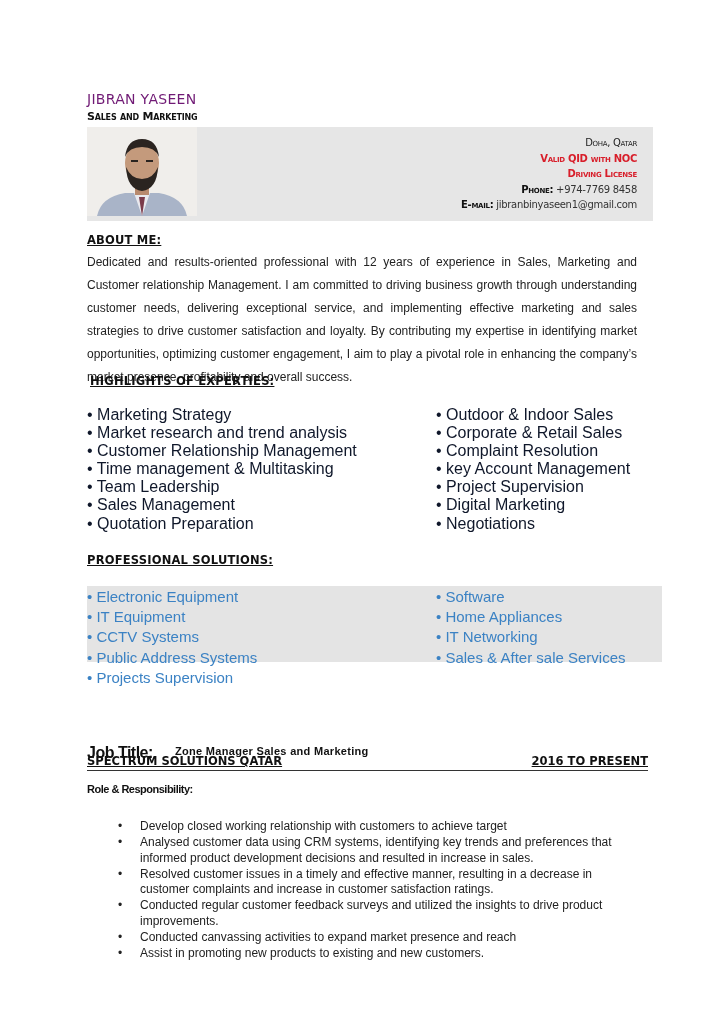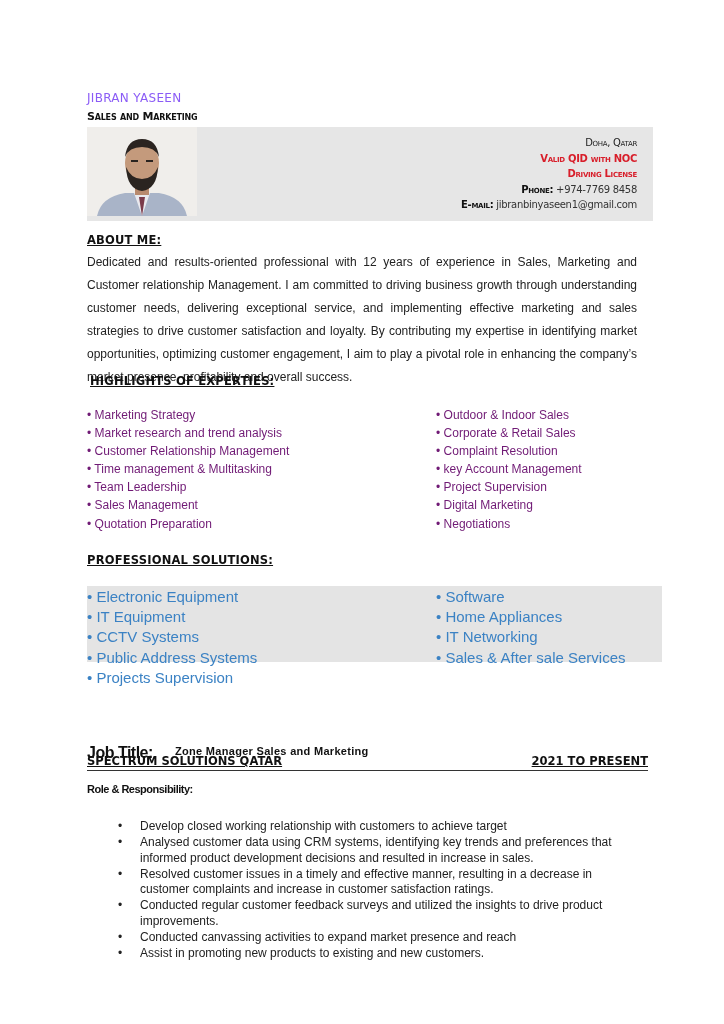--- a/index.html
+++ b/index.html
@@ -1,34 +1,34 @@
 <!DOCTYPE html>
 <html><head>
 <meta charset="utf-8">
 <style>
   html, body { margin: 0; padding: 0; background: #ffffff; }
   body { width: 724px; height: 1024px; position: relative; overflow: hidden;
          font-family: "Liberation Sans", sans-serif; color: #222; }
   .abs { position: absolute; }
-  .name { left: 87px; top: 91px; font-size: 12px; color: #8b5cf6; letter-spacing: 0.3px;
+  .name { left: 87px; top: 91px; font-size: 14px; color: #701a75; letter-spacing: 0.3px;
           font-family: "DejaVu Sans", sans-serif; }
   .role { left: 87px; top: 110px; font-size: 11px; font-weight: bold; color: #111;
           font-variant: small-caps; font-family: "DejaVu Sans", sans-serif; letter-spacing: -0.2px; }
   .header-box { left: 87px; top: 127px; width: 566px; height: 94px; background: #e6e6e6; }
   .photo { left: 0; top: 0; width: 110px; height: 89px; background: linear-gradient(#f3f1ee, #ebe8e4); overflow: hidden; }
   .contact { right: 16px; top: 8px; text-align: right; font-size: 10px; line-height: 15.6px;
              font-family: "DejaVu Sans", sans-serif; font-variant: small-caps; letter-spacing: -0.3px; }
   .contact .red { color: #d81e2a; font-weight: bold; }
   .contact .lbl { font-weight: bold; color: #111; }
   .contact .val { font-variant: normal; color: #333; }
   .h-section { font-family: "DejaVu Sans", sans-serif; font-weight: bold; font-size: 11.5px;
                text-decoration: underline; color: #111; letter-spacing: 0.2px; }
   .about-text { left: 87px; top: 251px; width: 550px; font-size: 12px; line-height: 23px;
                 text-align: justify; color: #222; }
-  .skills { font-size: 12px; line-height: 18.1px; color: #701a75; }
+  .skills { font-size: 16px; line-height: 18.1px; color: #0f172a; }
   .skills div::before { content: "• "; }
   .exp-box { left: 87px; top: 586px; width: 575px; height: 76px; background: #e4e4e4; }
   .exp-col { font-size: 15px; line-height: 20.2px; color: #3b82c4; }
   .exp-col div::before { content: "• "; }
   .company-row { left: 87px; top: 706px; width: 561px; height: 16px; border-bottom: 1.5px solid #333;
                  font-family: "DejaVu Sans", sans-serif; font-weight: bold; font-size: 11.5px; color: #111; margin-top: 48px; }
   .company-row span { position: absolute; top: 0; text-decoration: underline; }
   .jobtitle-lbl { left: 87px; top: 744px; font-size: 16px; font-weight: bold; letter-spacing: -0.5px; color: #111; }
   .jobtitle-val { left: 175px; top: 745px; font-family: Liberation Sans, sans-serif; font-weight: bold; font-size: 11px; color: #111; letter-spacing: 0.3px; }
   .rr-lbl { left: 87px; top: 783px; font-size: 11px; font-weight: bold; letter-spacing: -0.5px; color: #111; }
@@ -107,21 +107,21 @@
   <div class="abs exp-col" style="left:349px; top:1px;">
     <div>Software</div>
     <div>Home Appliances</div>
     <div>IT Networking</div>
     <div>Sales &amp; After sale Services</div>
   </div>
 </div>
 
 <div class="abs company-row">
   <span style="left:0;">SPECTRUM SOLUTIONS QATAR</span>
-  <span style="right:0;">2021 TO PRESENT</span>
+  <span style="right:0;">2016 TO PRESENT</span>
 </div>
 
 <div class="abs jobtitle-lbl">Job Title:</div>
 <div class="abs jobtitle-val">Zone Manager Sales and Marketing</div>
 
 <div class="abs rr-lbl">Role &amp; Responsibility:</div>
 
 <ul class="abs resp">
   <li>Develop closed working relationship with customers to achieve target</li>
   <li>Analysed customer data using CRM systems, identifying key trends and preferences that informed product development decisions and resulted in increase in sales.</li>

